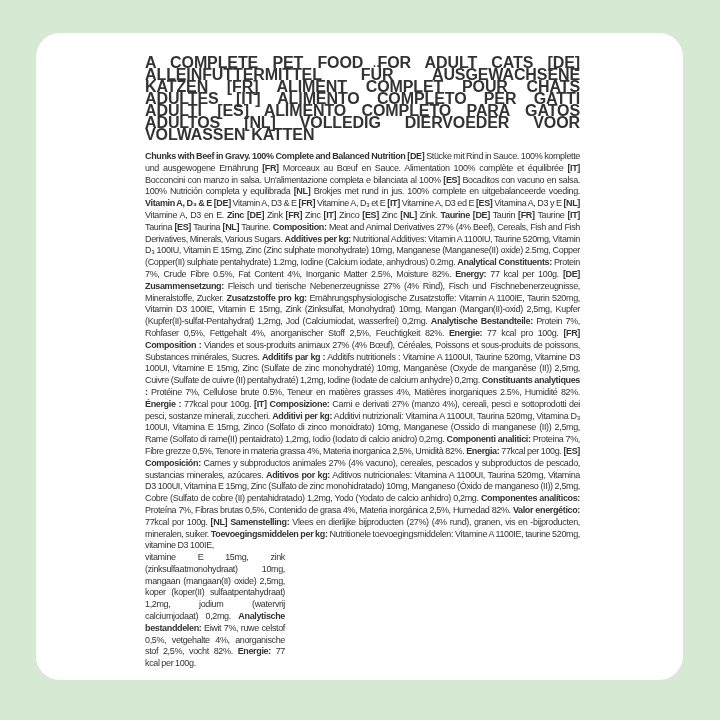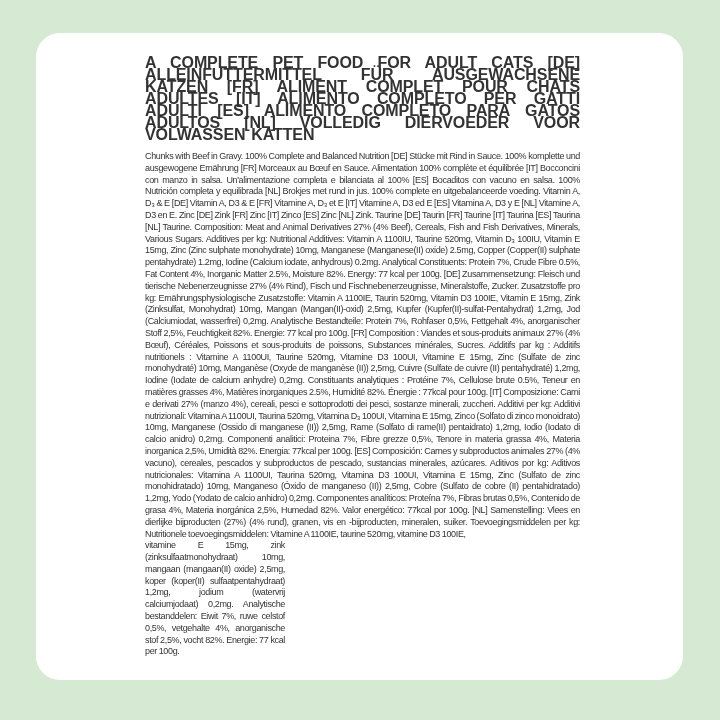--- a/index.html
+++ b/index.html
@@ -36,21 +36,21 @@
     margin: 0;
     font-size: 9px;
     line-height: 11.8px;
     letter-spacing: -0.35px;
     word-spacing: -0.4px;
     text-align: justify;
   }
   .narrowtxt {
     width: 140px;
   }
-  .b { font-weight: normal; }
+  .b { font-weight: bold; }
 </style>
 </head>
 <body style="background: rgb(214, 233, 210);">
 
 <div class="card" style="background: rgb(255, 255, 255);">
   <div class="text-col" style="color: rgb(51, 51, 51);">
     <p class="hdr">A COMPLETE PET FOOD FOR ADULT CATS [DE] ALLEINFUTTERMITTEL FÜR AUSGEWACHSENE KATZEN [FR] ALIMENT COMPLET POUR CHATS ADULTES [IT] ALIMENTO COMPLETO PER GATTI ADULTI [ES] ALIMENTO COMPLETO PARA GATOS ADULTOS [NL] VOLLEDIG DIERVOEDER VOOR VOLWASSEN KATTEN</p>
     <p class="bodytxt"><span class="b">Chunks with Beef in Gravy. 100% Complete and Balanced Nutrition [DE]</span><span> Stücke mit Rind in Sauce. 100% komplette und ausgewogene Ernährung </span><span class="b">[FR]</span><span> Morceaux au Bœuf en Sauce. Alimentation 100% complète et équilibrée </span><span class="b">[IT]</span><span> Bocconcini con manzo in salsa. Un'alimentazione completa e bilanciata al 100% </span><span class="b">[ES]</span><span> Bocaditos con vacuno en salsa. 100% Nutrición completa y equilibrada </span><span class="b">[NL]</span><span> Brokjes met rund in jus. 100% complete en uitgebalanceerde voeding. </span><span class="b">Vitamin A, D₃ &amp; E [DE]</span><span> Vitamin A, D3 &amp; E </span><span class="b">[FR]</span><span> Vitamine A, D₃ et E </span><span class="b">[IT]</span><span> Vitamine A, D3 ed E </span><span class="b">[ES]</span><span> Vitamina A, D3 y E </span><span class="b">[NL]</span><span> Vitamine A, D3 en E. </span><span class="b">Zinc [DE]</span><span> Zink </span><span class="b">[FR]</span><span> Zinc </span><span class="b">[IT]</span><span> Zinco </span><span class="b">[ES]</span><span> Zinc </span><span class="b">[NL]</span><span> Zink. </span><span class="b">Taurine [DE]</span><span> Taurin </span><span class="b">[FR]</span><span> Taurine </span><span class="b">[IT]</span><span> Taurina </span><span class="b">[ES]</span><span> Taurina </span><span class="b">[NL]</span><span> Taurine. </span><span class="b">Composition:</span><span> Meat and Animal Derivatives 27% (4% Beef), Cereals, Fish and Fish Derivatives, Minerals, Various Sugars. </span><span class="b">Additives per kg:</span><span> Nutritional Additives: Vitamin A 1100IU, Taurine 520mg, Vitamin D₃ 100IU, Vitamin E 15mg, Zinc (Zinc sulphate monohydrate) 10mg, Manganese (Manganese(II) oxide) 2.5mg, Copper (Copper(II) sulphate pentahydrate) 1.2mg, Iodine (Calcium iodate, anhydrous) 0.2mg. </span><span class="b">Analytical Constituents:</span><span> Protein 7%, Crude Fibre 0.5%, Fat Content 4%, Inorganic Matter 2.5%, Moisture 82%. </span><span class="b">Energy:</span><span> 77 kcal per 100g. </span><span class="b">[DE] Zusammensetzung:</span><span> Fleisch und tierische Nebenerzeugnisse 27% (4% Rind), Fisch und Fischnebenerzeugnisse, Mineralstoffe, Zucker. </span><span class="b">Zusatzstoffe pro kg:</span><span> Ernährungsphysiologische Zusatzstoffe: Vitamin A 1100IE, Taurin 520mg, Vitamin D3 100IE, Vitamin E 15mg, Zink (Zinksulfat, Monohydrat) 10mg, Mangan (Mangan(II)-oxid) 2,5mg, Kupfer (Kupfer(II)-sulfat-Pentahydrat) 1,2mg, Jod (Calciumiodat, wasserfrei) 0,2mg. </span><span class="b">Analytische Bestandteile:</span><span> Protein 7%, Rohfaser 0,5%, Fettgehalt 4%, anorganischer Stoff 2,5%, Feuchtigkeit 82%. </span><span class="b">Energie:</span><span> 77 kcal pro 100g. </span><span class="b">[FR] Composition :</span><span> Viandes et sous-produits animaux 27% (4% Bœuf), Céréales, Poissons et sous-produits de poissons, Substances minérales, Sucres. </span><span class="b">Additifs par kg :</span><span> Additifs nutritionels : Vitamine A 1100UI, Taurine 520mg, Vitamine D3 100UI, Vitamine E 15mg, Zinc (Sulfate de zinc monohydraté) 10mg, Manganèse (Oxyde de manganèse (II)) 2,5mg, Cuivre (Sulfate de cuivre (II) pentahydraté) 1,2mg, Iodine (Iodate de calcium anhydre) 0,2mg. </span><span class="b">Constituants analytiques :</span><span> Protéine 7%, Cellulose brute 0.5%, Teneur en matières grasses 4%, Matières inorganiques 2.5%, Humidité 82%. </span><span class="b">Énergie :</span><span> 77kcal pour 100g. </span><span class="b">[IT] Composizione:</span><span> Carni e derivati 27% (manzo 4%), cereali, pesci e sottoprodotti dei pesci, sostanze minerali, zuccheri. </span><span class="b">Additivi per kg:</span><span> Additivi nutrizionali: Vitamina A 1100UI, Taurina 520mg, Vitamina D₃ 100UI, Vitamina E 15mg, Zinco (Solfato di zinco monoidrato) 10mg, Manganese (Ossido di manganese (II)) 2,5mg, Rame (Solfato di rame(II) pentaidrato) 1,2mg, Iodio (Iodato di calcio anidro) 0,2mg. </span><span class="b">Componenti analitici:</span><span> Proteina 7%, Fibre grezze 0,5%, Tenore in materia grassa 4%, Materia inorganica 2,5%, Umidità 82%. </span><span class="b">Energia:</span><span> 77kcal per 100g. </span><span class="b">[ES] Composición:</span><span> Carnes y subproductos animales 27% (4% vacuno), cereales, pescados y subproductos de pescado, sustancias minerales, azúcares. </span><span class="b">Aditivos por kg:</span><span> Aditivos nutricionales: Vitamina A 1100UI, Taurina 520mg, Vitamina D3 100UI, Vitamina E 15mg, Zinc (Sulfato de zinc monohidratado) 10mg, Manganeso (Óxido de manganeso (II)) 2,5mg, Cobre (Sulfato de cobre (II) pentahidratado) 1,2mg, Yodo (Yodato de calcio anhidro) 0,2mg. </span><span class="b">Componentes analíticos:</span><span> Proteína 7%, Fibras brutas 0,5%, Contenido de grasa 4%, Materia inorgánica 2,5%, Humedad 82%. </span><span class="b">Valor energético:</span><span> 77kcal por 100g. </span><span class="b">[NL] Samenstelling:</span><span> Vlees en dierlijke bijproducten (27%) (4% rund), granen, vis en -bijproducten, mineralen, suiker. </span><span class="b">Toevoegingsmiddelen per kg:</span><span> Nutritionele toevoegingsmiddelen: Vitamine A 1100IE, taurine 520mg, vitamine D3 100IE,</span></p>
     <p class="bodytxt narrowtxt"><span>vitamine E 15mg, zink (zinksulfaatmonohydraat) 10mg, mangaan (mangaan(II) oxide) 2,5mg, koper (koper(II) sulfaatpentahydraat) 1,2mg, jodium (watervrij calciumjodaat) 0,2mg. </span><span class="b">Analytische bestanddelen:</span><span> Eiwit 7%, ruwe celstof 0,5%, vetgehalte 4%, anorganische stof 2,5%, vocht 82%. </span><span class="b">Energie:</span><span> 77 kcal per 100g.</span></p>
   </div>

